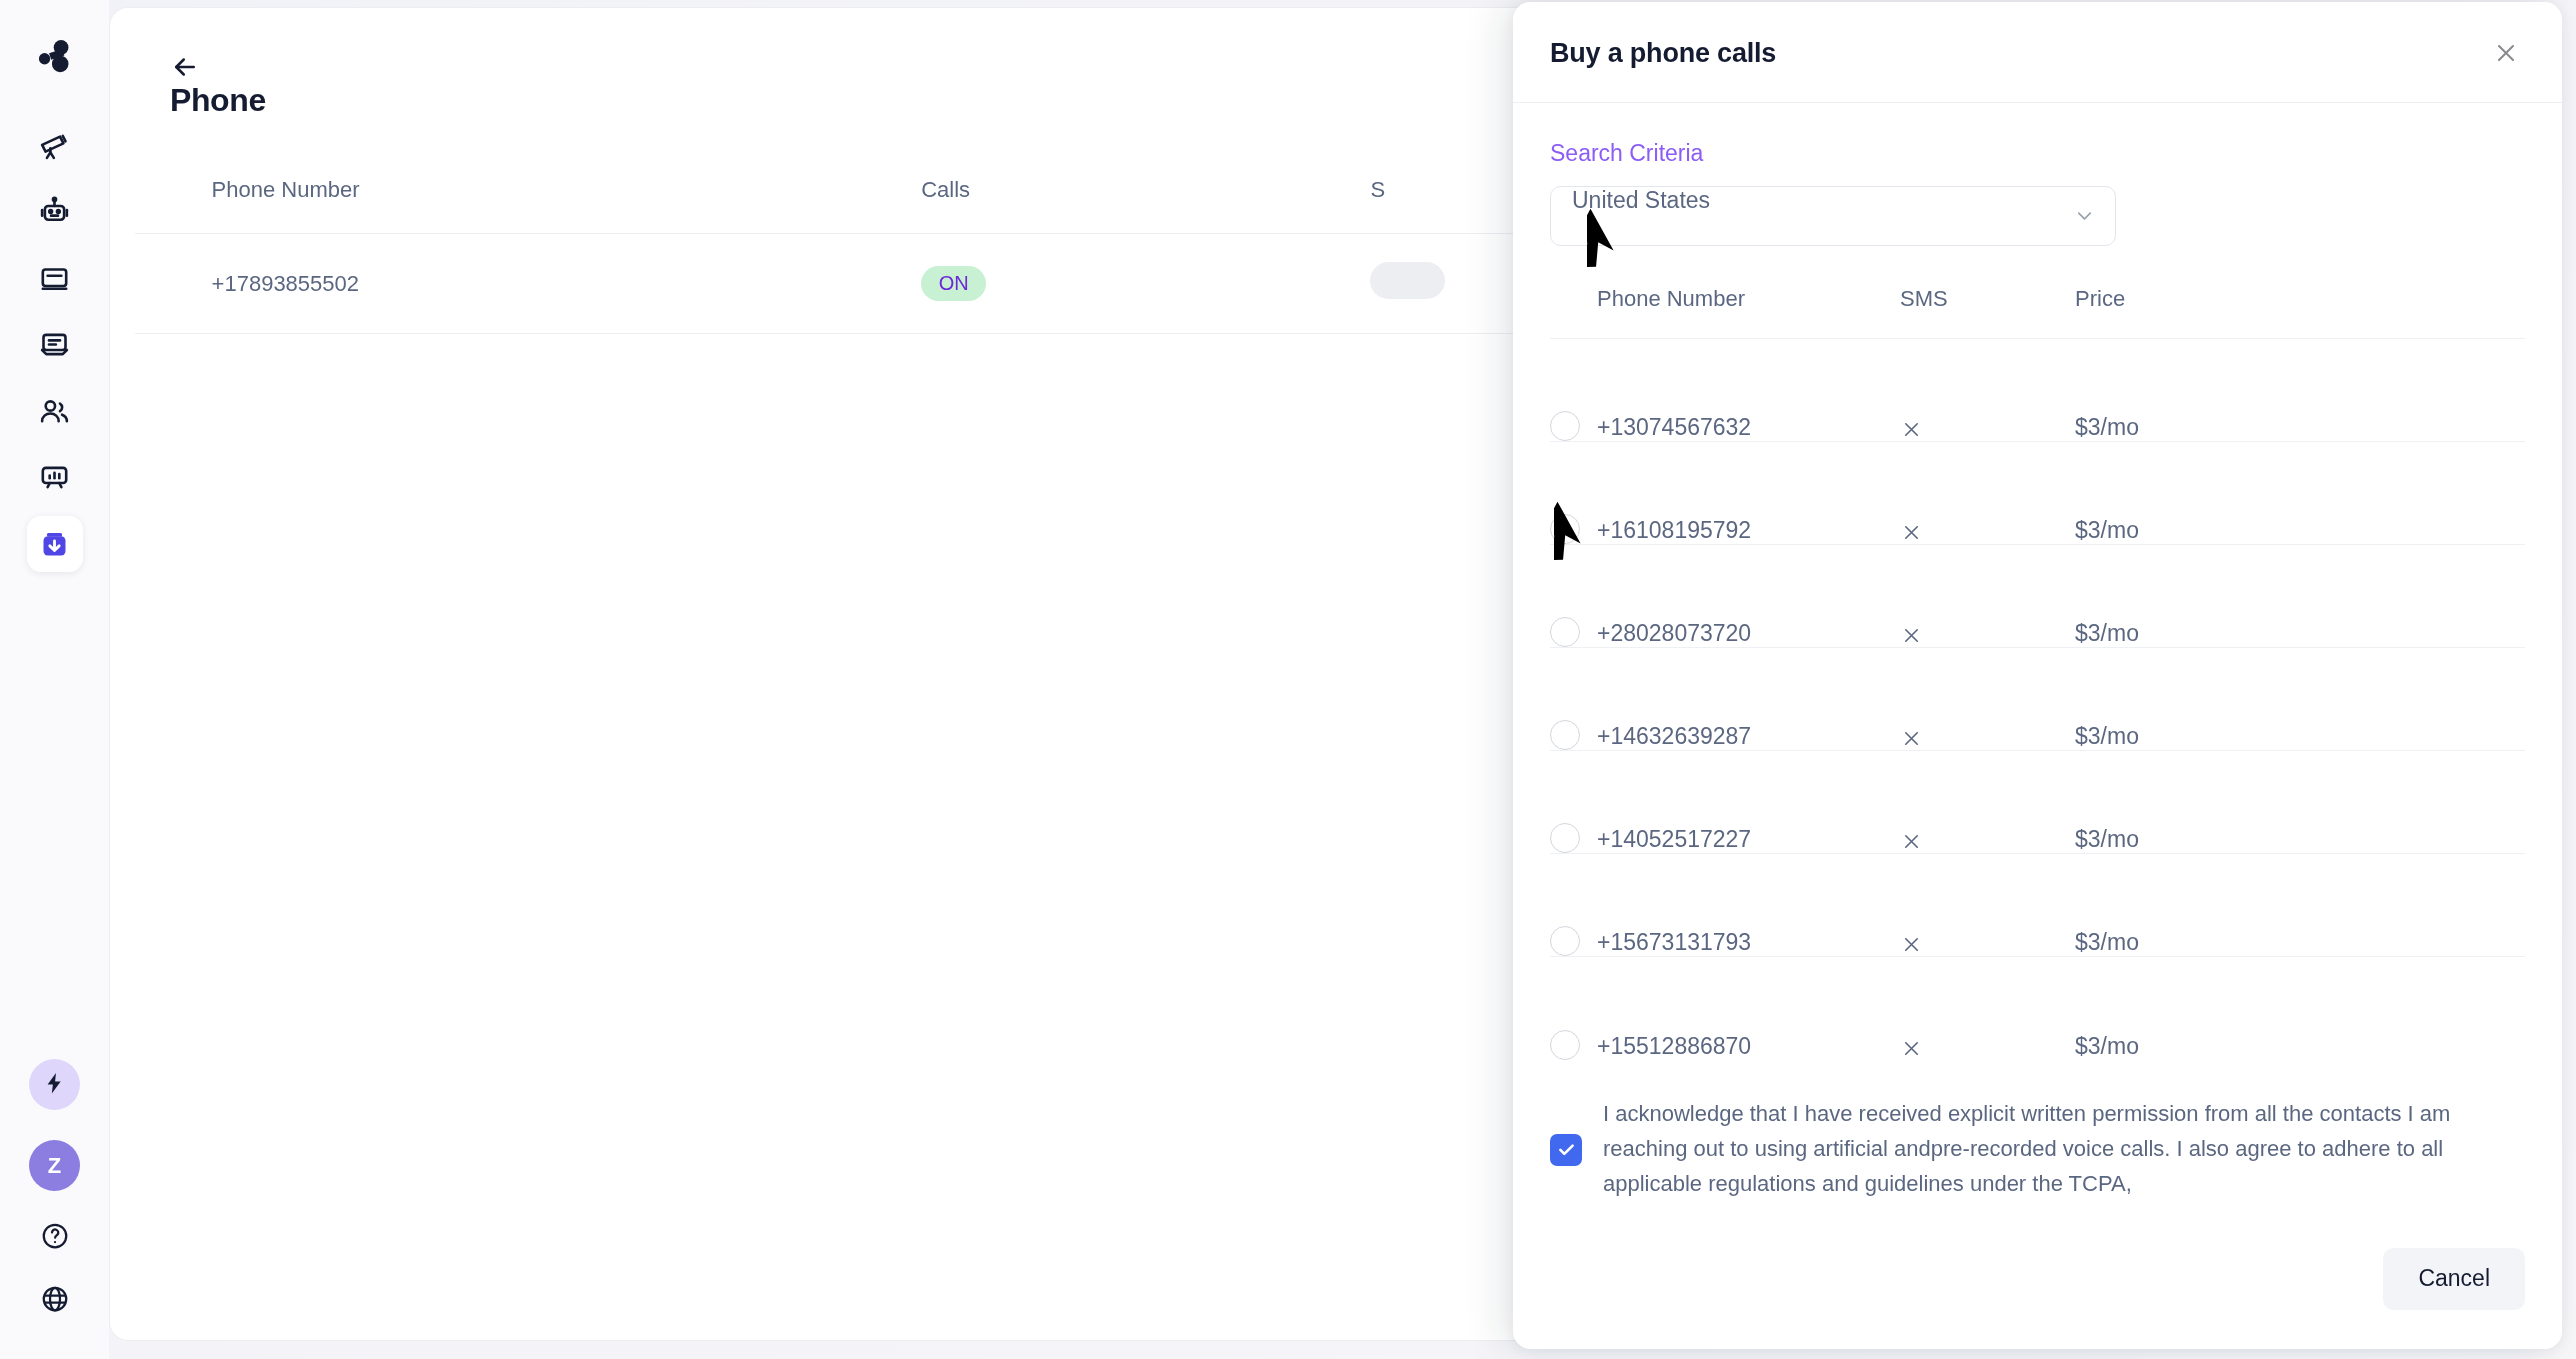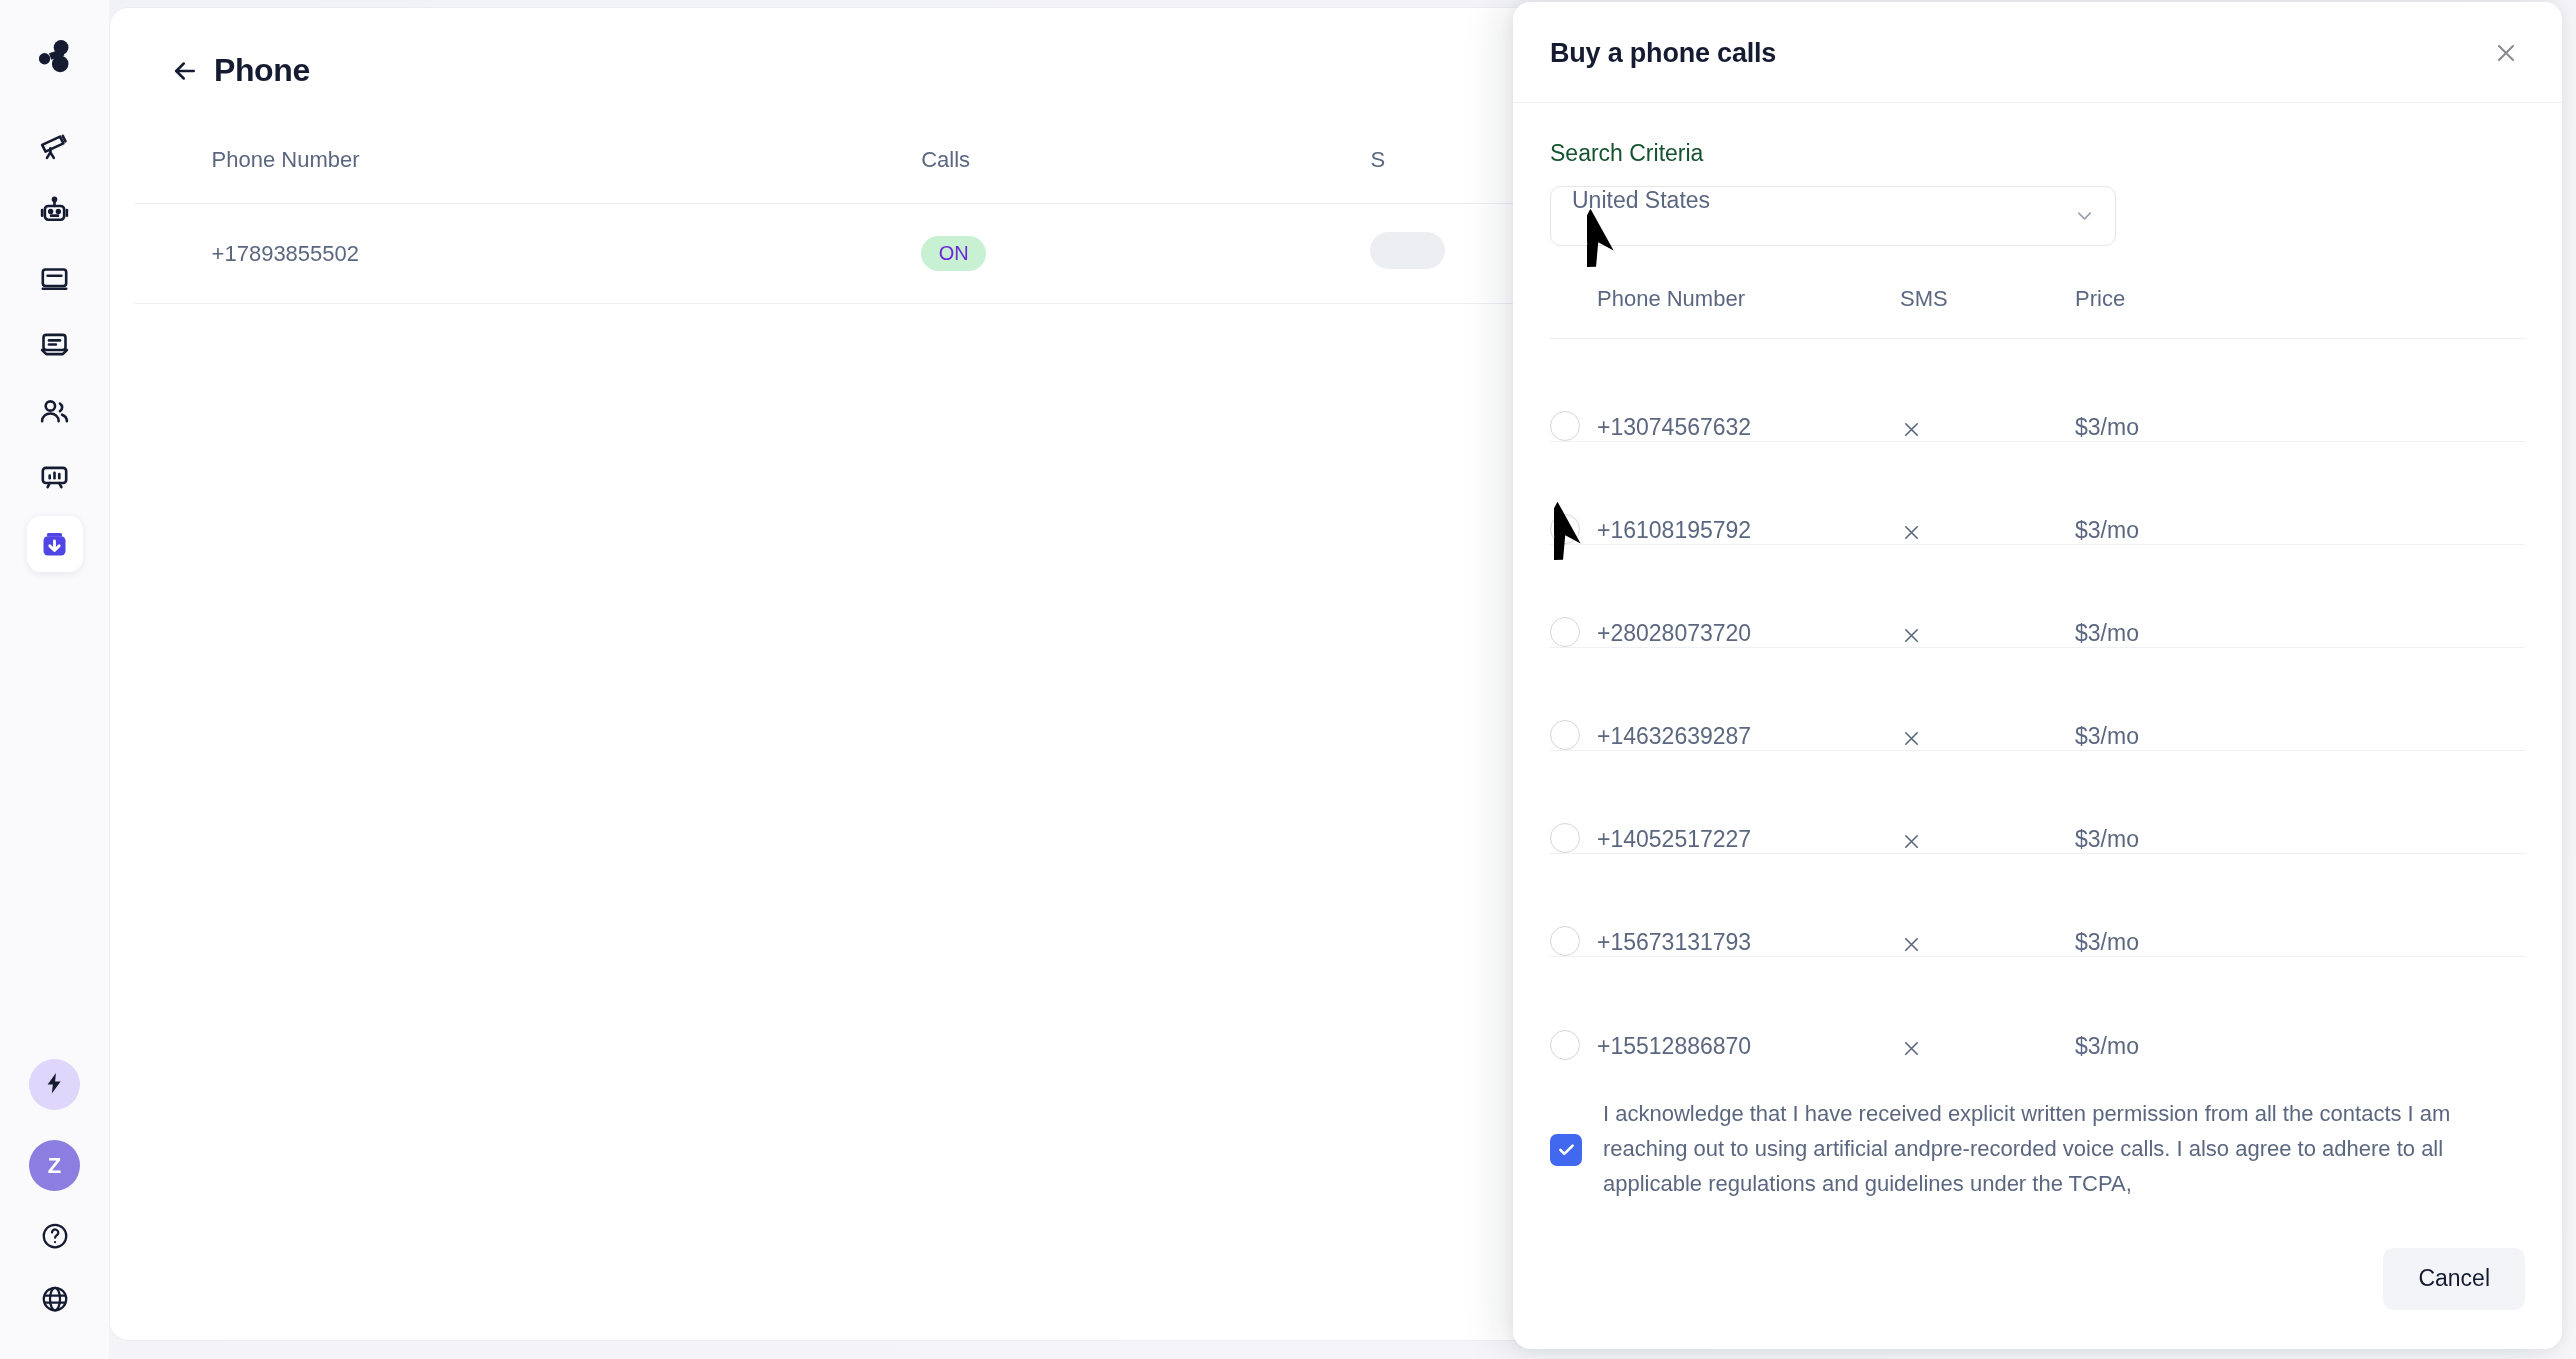--- a/index.html
+++ b/index.html
@@ -71,22 +71,23 @@
     left: 109px; top: 7px;
     width: 1478px;
     height: 1334px;
     background: #ffffff;
     border-radius: 19px 0 0 19px;
     border: 0.9px solid #ececf1;
     border-right: none;
     overflow: hidden;
   }
   #page-header {
-    display: flex; align-items: center;
+    display: flex; 
     padding: 44px 0 0 60px;
+    flex-direction: column;
   }
   #back-arrow { margin-right: 14px; display:flex; cursor:pointer; }
   #page-title {
     font-size: 32px; font-weight: 700; color: #151c32;
     letter-spacing: -0.4px;
   }
   #phone-table { margin-top: 58px; padding: 0 0 0 24.6px; }
   .ptable-head {
     display: flex;
     padding: 0 0 30px 0;
@@ -148,21 +149,21 @@
     font-size: 27px; font-weight: 600; color: #151c32;
     letter-spacing: -0.2px;
   }
   #modal-close { cursor: pointer; display: flex; padding: 5.3px; }
   #modal-body {
     flex: 1;
     padding: 37px 37px 0 37px;
     overflow: hidden;
   }
   .field-label {
-    font-size: 23px; color: #14532d; margin-bottom: 19px;
+    font-size: 23px; color: #8b5cf6; margin-bottom: 19px;
   }
   #country-select {
     position: relative;
     width: 566px; height: 60px;
     border: 0.9px solid #e3e5ec;
     border-radius: 10.5px;
     display: flex; align-items: flex-start;
     padding: 0 21px;
     cursor: pointer;
     background: #fff;

